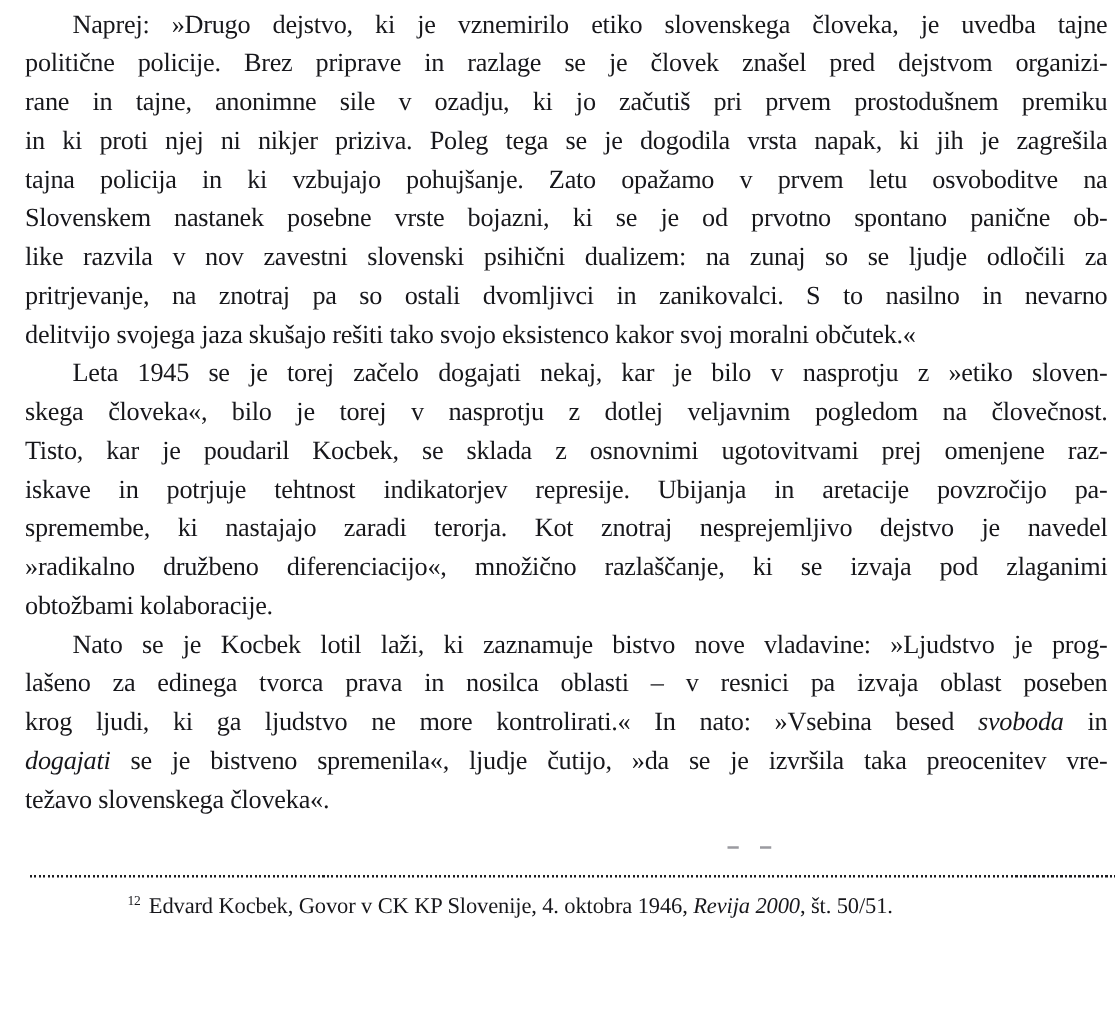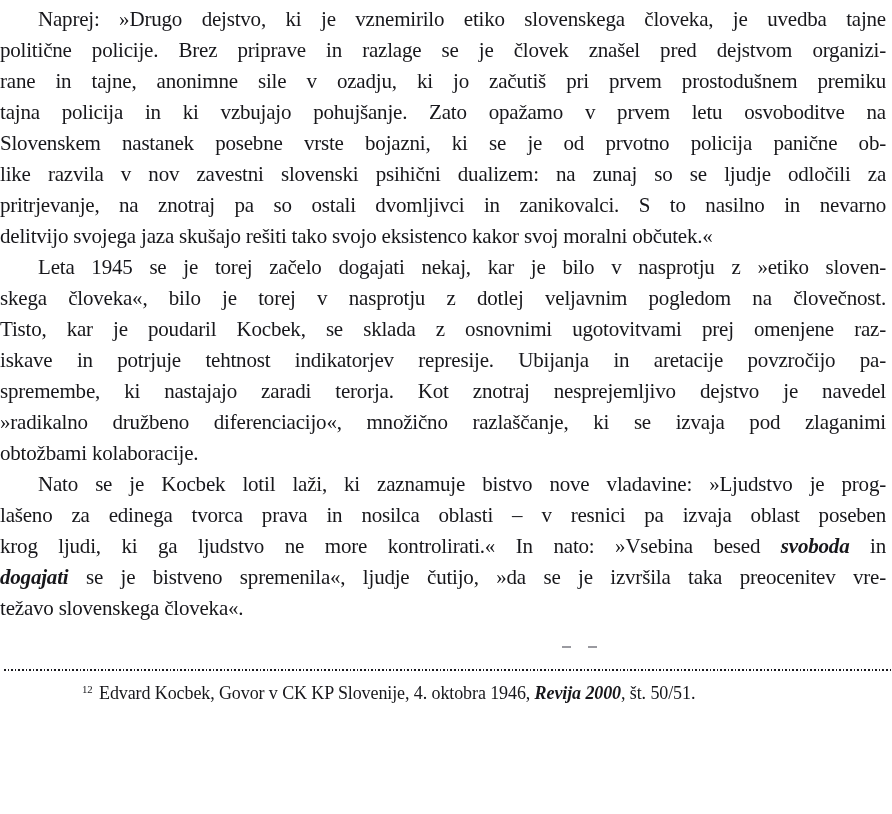--- a/index.html
+++ b/index.html
@@ -10,21 +10,21 @@
   }
   body {
     width: 892px;
     height: 814px;
     overflow: hidden;
   }
   .page {
     box-sizing: border-box;
     width: 892px;
     height: 646px;
-    padding: 4px 6px 0 0;
+    padding: 4px 6px 0 20px;
     font-family: "Liberation Serif", "DejaVu Serif", serif;
     font-size: 21px;
     color: #17171b;
     background: #ffffff;
   }
   .para {
     margin: 0;
   }
   .line {
     height: 31px;
@@ -37,21 +37,20 @@
   }
   .line.first {
     text-indent: 38px;
   }
   .line.last {
     text-align: center;
     text-align-last: left;
   }
   .line i {
     font-style: italic;
-    font-weight: bold;
   }
   
   .scan-artifact {
     margin: 22px 0 0 562px;
     height: 4px;
   }
   .scan-artifact span {
     display: inline-block;
     width: 9px;
     height: 2px;
@@ -89,22 +88,23 @@
 </style>
 </head>
 <body>
 
 <div class="page">
   <div>
       <div class="para">
         <div class="line first">Naprej: »Drugo dejstvo, ki je vznemirilo etiko slovenskega človeka, je uvedba tajne</div>
         <div class="line">politične policije. Brez priprave in razlage se je človek znašel pred dejstvom organizi-</div>
         <div class="line">rane in tajne, anonimne sile v ozadju, ki jo začutiš pri prvem prostodušnem premiku</div>
+        <div class="line">in ki proti njej ni nikjer priziva. Poleg tega se je dogodila vrsta napak, ki jih je zagrešila</div>
         <div class="line">tajna policija in ki vzbujajo pohujšanje. Zato opažamo v prvem letu osvoboditve na</div>
-        <div class="line">Slovenskem nastanek posebne vrste bojazni, ki se je od prvotno policija panične ob-</div>
+        <div class="line">Slovenskem nastanek posebne vrste bojazni, ki se je od prvotno spontano panične ob-</div>
         <div class="line">like razvila v nov zavestni slovenski psihični dualizem: na zunaj so se ljudje odločili za</div>
         <div class="line">pritrjevanje, na znotraj pa so ostali dvomljivci in zanikovalci. S to nasilno in nevarno</div>
         <div class="line last">delitvijo svojega jaza skušajo rešiti tako svojo eksistenco kakor svoj moralni občutek.«</div>
       </div>
       <div class="para">
         <div class="line first">Leta 1945 se je torej začelo dogajati nekaj, kar je bilo v nasprotju z »etiko sloven-</div>
         <div class="line">skega človeka«, bilo je torej v nasprotju z dotlej veljavnim pogledom na človečnost.</div>
         <div class="line">Tisto, kar je poudaril Kocbek, se sklada z osnovnimi ugotovitvami prej omenjene raz-</div>
         <div class="line">iskave in potrjuje tehtnost indikatorjev represije. Ubijanja in aretacije povzročijo pa-</div>
         <div class="line">spremembe, ki nastajajo zaradi terorja. Kot znotraj nesprejemljivo dejstvo je navedel</div>

